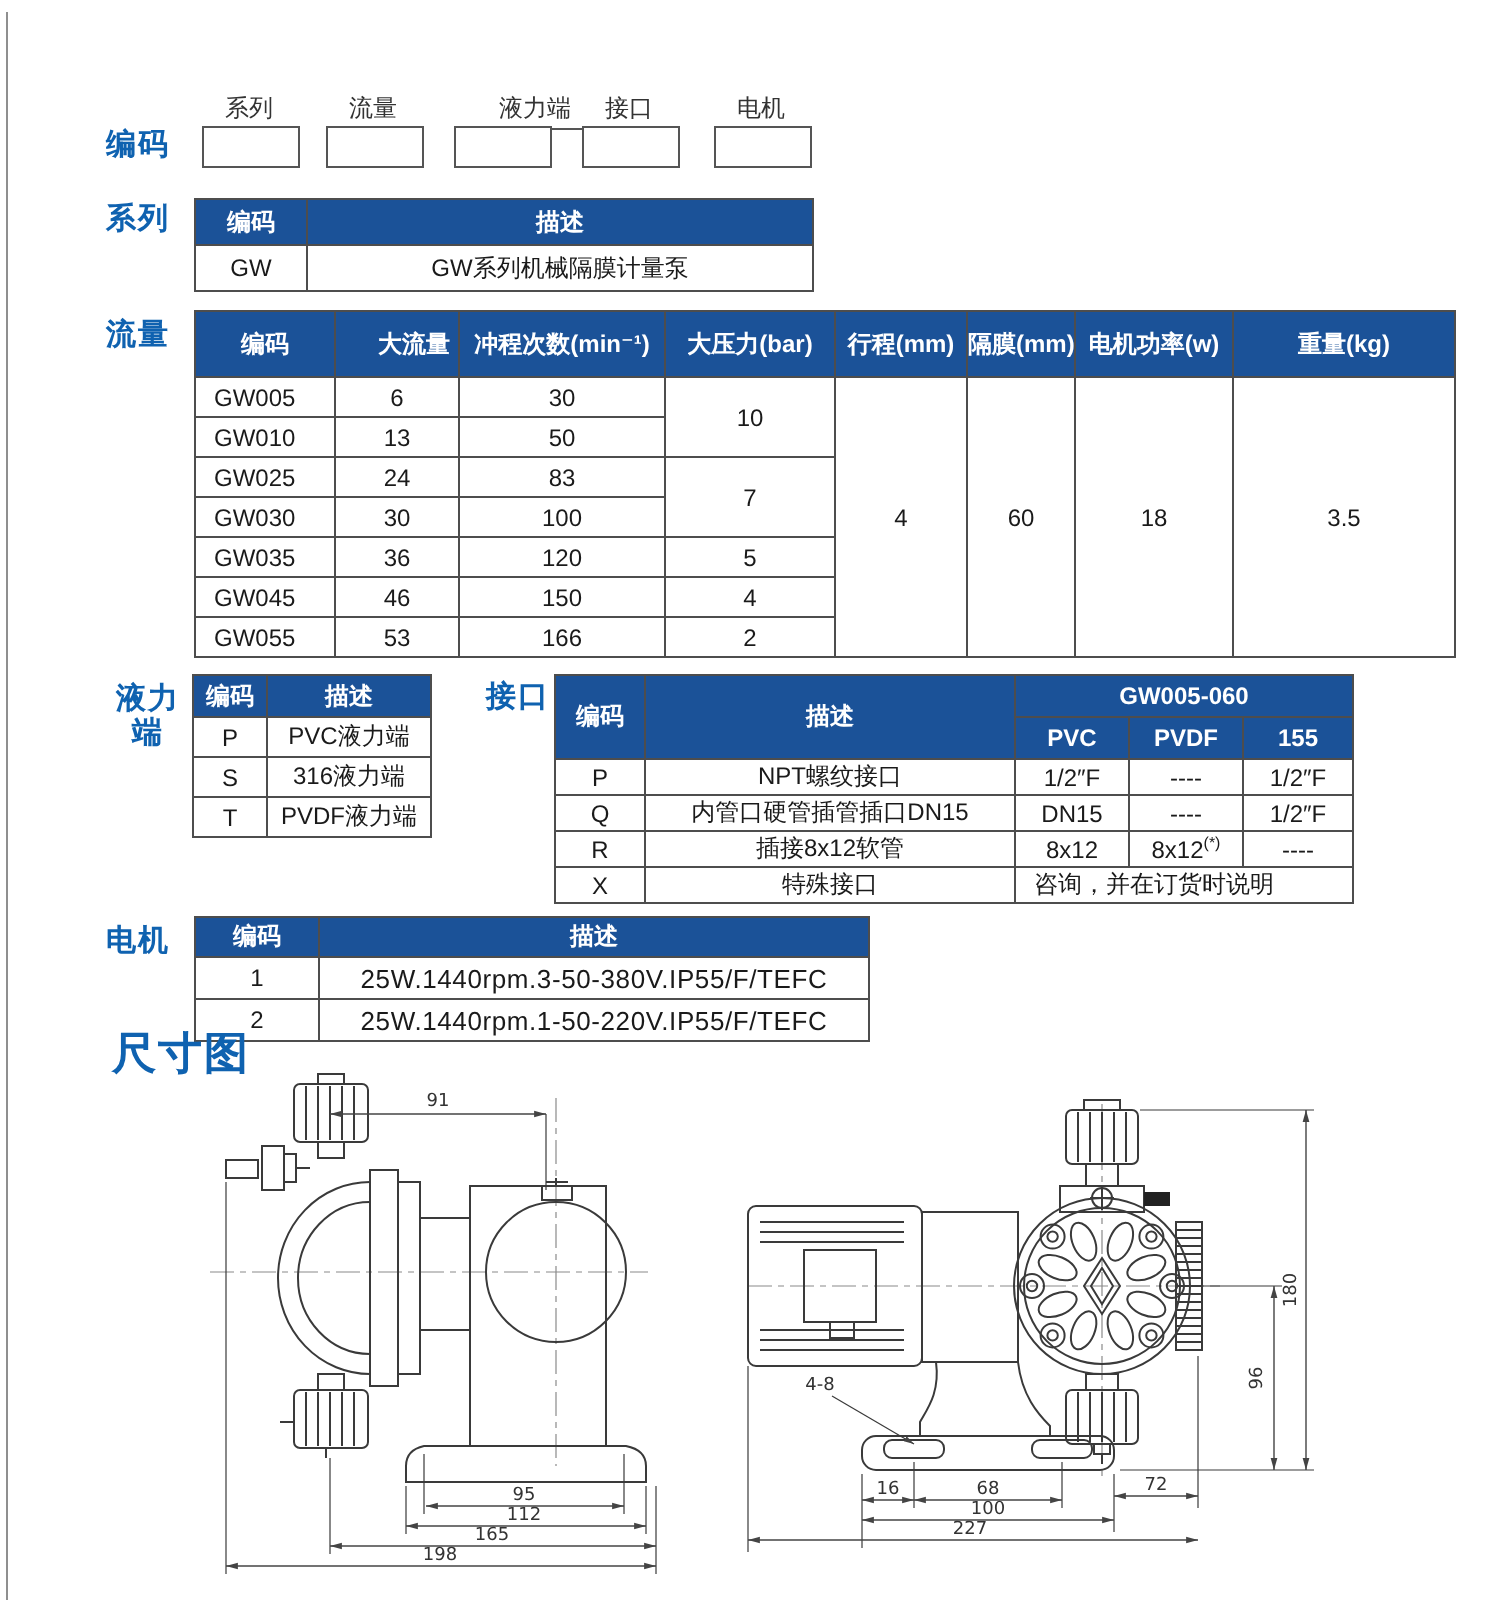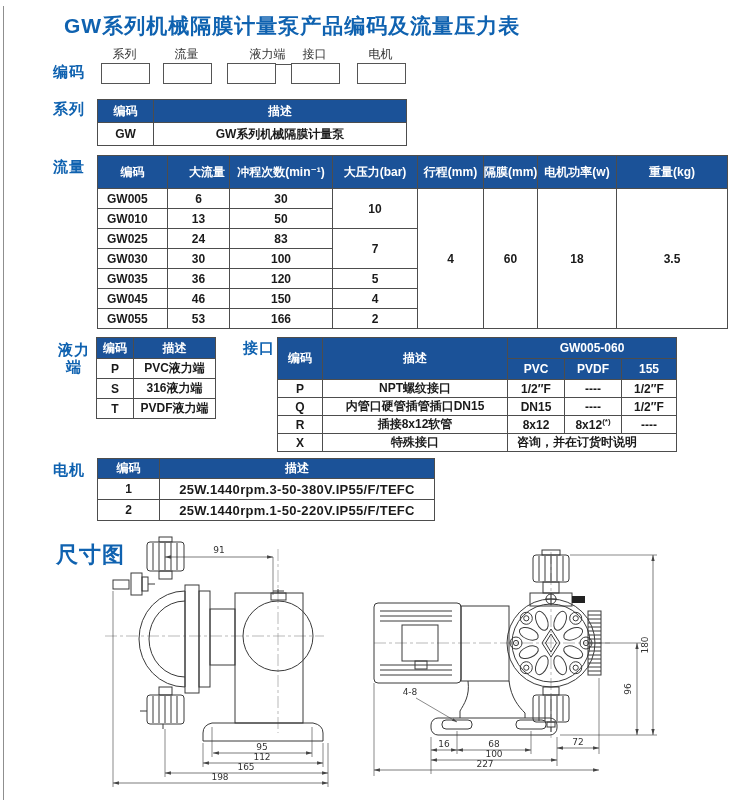--- a/index.html
+++ b/index.html
@@ -6,40 +6,39 @@
   #stage{position:relative;width:750px;height:806px;background:#ffffff;overflow:hidden;
          font-family:"Liberation Sans","DejaVu Sans",sans-serif;color:#222;}
   .abs{position:absolute;}
   .page-title{font-size:21px;font-weight:bold;color:#0f62b0;letter-spacing:1px;white-space:nowrap;}
   .sec-label{color:#0f62b0;font-weight:bold;font-size:15px;letter-spacing:1px;white-space:nowrap;}
   .code-label{font-size:12px;color:#333;text-align:center;border-bottom:1px solid #555;padding-bottom:1px;}
   .code-box{border:1px solid #555;background:#fff;height:19px;}
   table{border-collapse:collapse;table-layout:fixed;}
   th,td{border:1px solid #4d4d4d;font-size:12px;text-align:center;padding:0;overflow:hidden;white-space:nowrap;}
   th{background:#1b5298;color:#ffffff;font-weight:bold;}
-  td{color:#1a1a1a;font-weight:bold;}
+  td{color:#1a1a1a;}
   .tleft{text-align:left;padding-left:9px;}
   .thr{text-align:right;padding-right:4px;margin-top:42px;}
   .motor-desc{font-size:13px;letter-spacing:.3px;}
   sup{font-size:8px;}
   .edge-line{width:1px;background:#8f8f8f;}
   svg text{font-family:"DejaVu Sans",sans-serif;fill:#333;}
   .dwg{stroke:#3a3a3a;stroke-width:1;fill:none;}
   .dwg-thin{stroke:#3a3a3a;stroke-width:.6;fill:none;}
   .cline{stroke:#8a8a8a;stroke-width:.6;fill:none;stroke-dasharray:12 3 3 3;}
   .dim{stroke:#444;stroke-width:.7;fill:none;}
 </style>
 </head>
 <body>
 
 <div id="stage">
 
   <div class="abs edge-line" style="left:3px;top:6px;height:794px;"></div>
 
-  <div class="abs page-title" style="left:64px;top:12px;">GW系列机械隔膜计量泵产品编码及流量压力表</div>
 
   <div class="abs sec-label" style="left:53px;top:63px;">编码</div>
   <div class="abs code-label" style="left:101px;top:46px;width:47px;">系列</div>
   <div class="abs code-label" style="left:163px;top:46px;width:47px;">流量</div>
   <div class="abs code-label" style="left:244px;top:46px;width:47px;">液力端</div>
   <div class="abs code-label" style="left:291px;top:46px;width:47px;">接口</div>
   <div class="abs code-label" style="left:357px;top:46px;width:47px;">电机</div>
   <div class="abs code-box" style="left:101px;top:63px;width:47px;"></div>
   <div class="abs code-box" style="left:163px;top:63px;width:47px;"></div>
   <div class="abs code-box" style="left:227px;top:63px;width:47px;"></div>
@@ -227,21 +226,21 @@
       <td>1</td>
       <td class="motor-desc">25W.1440rpm.3-50-380V.IP55/F/TEFC</td>
     </tr>
     <tr style="height:21px">
       <td>2</td>
       <td class="motor-desc">25W.1440rpm.1-50-220V.IP55/F/TEFC</td>
     </tr>
   </tbody>
     </table>
 
-  <div class="abs sec-label" style="left:56px;top:540px;font-size:22px;">尺寸图</div>
+  <div class="abs sec-label" style="left:56px;top:512px;font-size:22px;">尺寸图</div>
 
   <svg class="abs" style="left:85px;top:535px;" width="255" height="262" viewBox="0 0 255 262">
     <defs>
       <marker id="arA" markerWidth="10" markerHeight="8" refX="8.5" refY="3" orient="auto-start-reverse">
         <path d="M0,0.6 L8.5,3 L0,5.4 Z" fill="#444"></path>
       </marker>
     </defs>
     <g>
       <path class="cline" d="M20,101 H239"></path>
       <path class="cline" d="M193,14 V198"></path>

